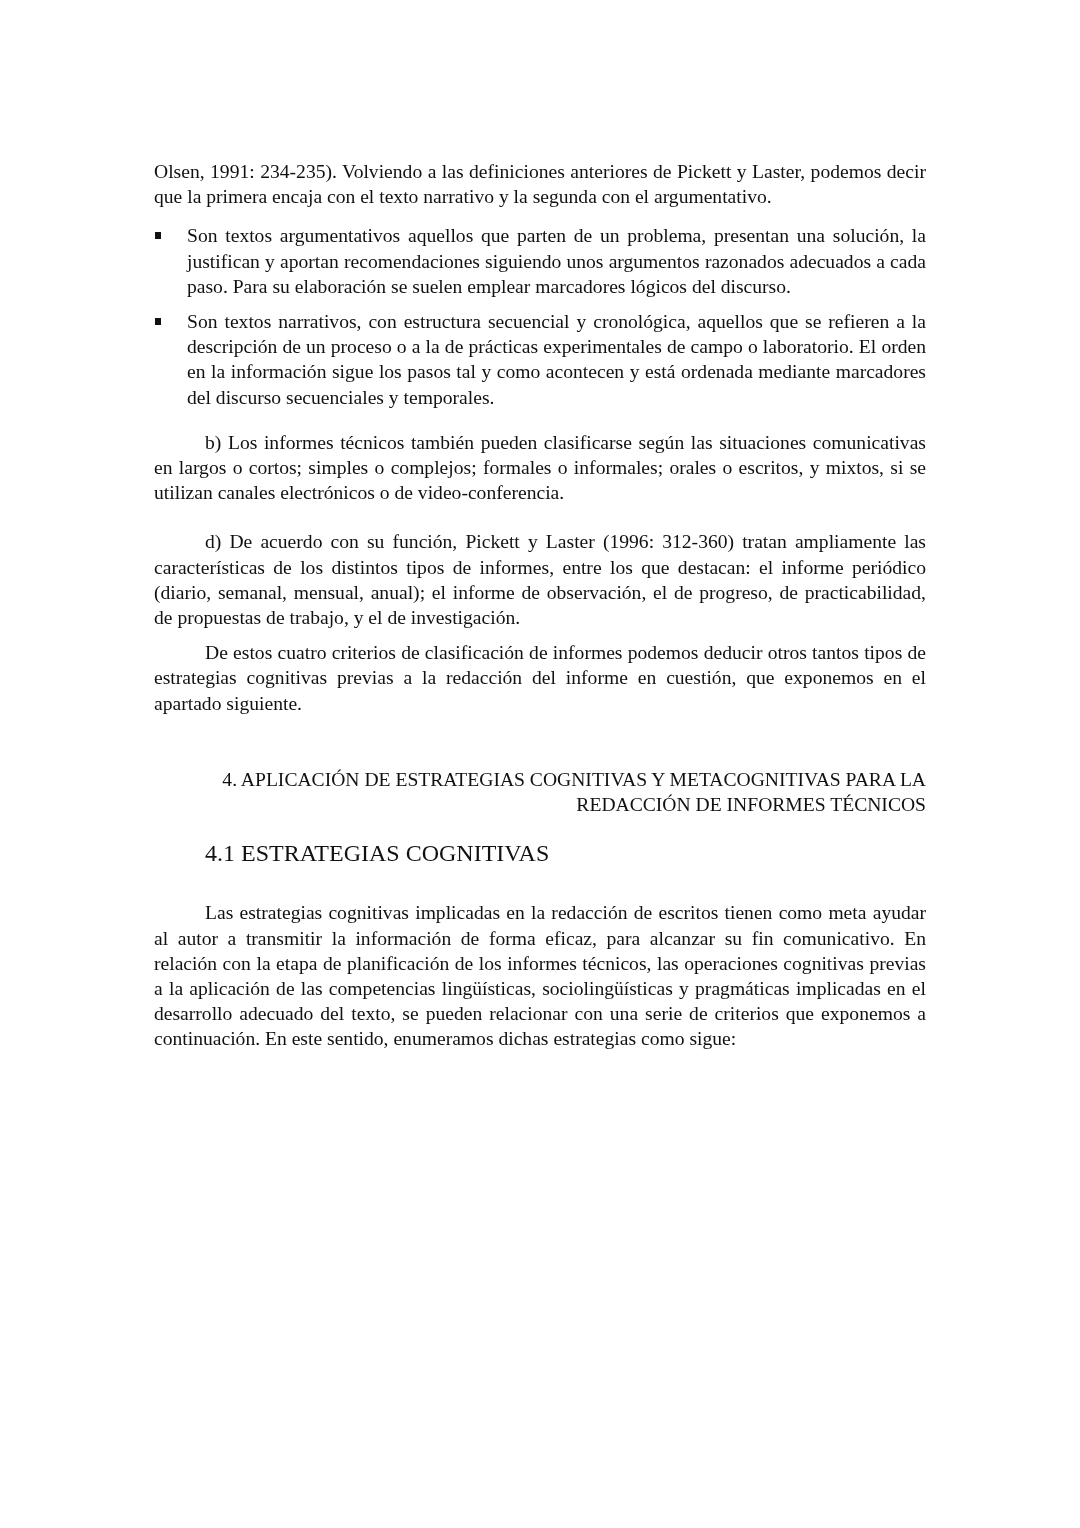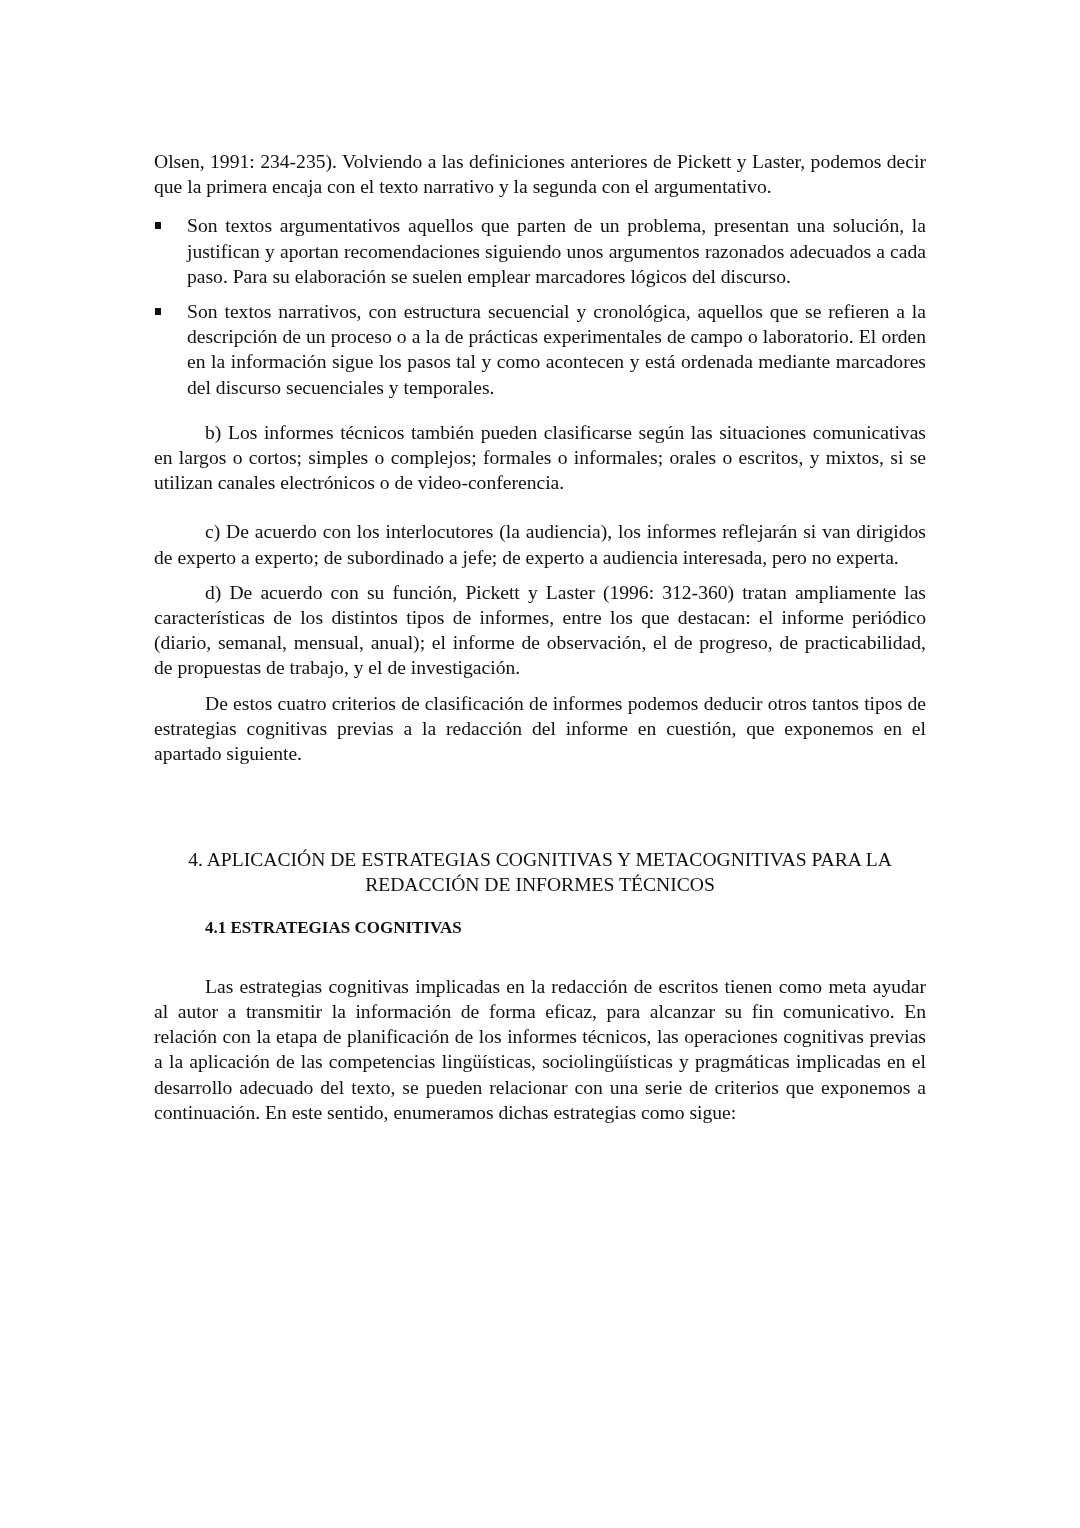--- a/index.html
+++ b/index.html
@@ -11,21 +11,21 @@
       width: 1080px;
       height: 1528px;
       position: relative;
       overflow: hidden;
       font-family: "Liberation Serif", "DejaVu Serif", serif;
       color: #111111;
     }
     .page {
       position: absolute;
       left: 154px;
-      top: 149px;
+      top: 159px;
       width: 772px;
       font-size: 19.6px;
       line-height: 25.2px;
     }
     p {
       margin: 0;
       text-align: justify;
     }
     .para-top { margin-bottom: 14px; }
     .indent { text-indent: 51px; }
@@ -46,30 +46,30 @@
       left: 1px;
       top: 9px;
       width: 6px;
       height: 7px;
       background: #111111;
     }
     .para-b { margin-bottom: 24px; }
     .para-c { margin-bottom: 10px; }
     .para-d { margin-bottom: 10px; }
     .section-heading {
-      margin-top: 81px;
+      margin-top: 51px;
       font-size: 19.6px;
       line-height: 25.2px;
       font-weight: normal;
-      text-align: center;
+      text-align: right;
     }
     .subsection-heading {
       padding-left: 51px;
-      font-size: 17px;
-      font-weight: bold;
+      font-size: 24px;
+      font-weight: normal;
     }
     .para-final {
       margin-top: 34px;
     }
   </style>
 </head>
 <body>
 
 <div class="page">
 
@@ -81,21 +81,20 @@
       <span>Son textos argumentativos aquellos que parten de un problema, presentan una solución, la justifican y aportan recomendaciones siguiendo unos argumentos razonados adecuados a cada paso. Para su elaboración se suelen emplear marcadores lógicos del discurso.</span>
     </li>
     <li class="bullet-item first">
       <span class="bullet-mark"></span>
       <span>Son textos narrativos, con estructura secuencial y cronológica, aquellos que se refieren a la descripción de un proceso o a la de prácticas experimentales de campo o laboratorio. El orden en la información sigue los pasos tal y como acontecen y está ordenada mediante marcadores del discurso secuenciales y temporales.</span>
     </li>
   </ul>
 
   <p class="indent para-b">b) Los informes técnicos también pueden clasificarse según las situaciones comunicativas en largos o cortos; simples o complejos; formales o informales; orales o escritos, y mixtos, si se utilizan canales electrónicos o de video-conferencia.</p>
 
-  <p class="indent para-c">c) De acuerdo con los interlocutores (la audiencia), los informes reflejarán si van dirigidos de  experto a experto; de subordinado a jefe; de experto a audiencia interesada, pero no experta.</p>
 
   <p class="indent para-d">d) De acuerdo con su función, Pickett y Laster (1996: 312-360) tratan ampliamente las características de los distintos tipos de informes, entre los que destacan: el informe periódico (diario, semanal, mensual, anual); el informe de observación, el de progreso, de practicabilidad, de propuestas de trabajo, y el de investigación.</p>
 
   <p class="indent">De estos cuatro criterios de clasificación de informes podemos deducir otros tantos tipos de estrategias cognitivas previas a la redacción del informe en cuestión, que exponemos en el apartado siguiente.</p>
 
   <h2 class="section-heading">4. APLICACIÓN DE ESTRATEGIAS COGNITIVAS Y METACOGNITIVAS PARA LA REDACCIÓN DE INFORMES TÉCNICOS</h2>
 
   <h3 class="subsection-heading">4.1 ESTRATEGIAS COGNITIVAS</h3>
 
   <p class="indent para-final">Las estrategias cognitivas implicadas en la redacción de escritos tienen como meta ayudar al autor a transmitir la información de forma eficaz, para alcanzar su fin comunicativo. En relación con la etapa de planificación de los informes técnicos, las operaciones cognitivas previas a la aplicación de las competencias lingüísticas, sociolingüísticas y pragmáticas implicadas en el desarrollo adecuado del texto, se pueden relacionar con una serie de criterios que exponemos a continuación. En este sentido, enumeramos dichas estrategias como sigue:</p>

